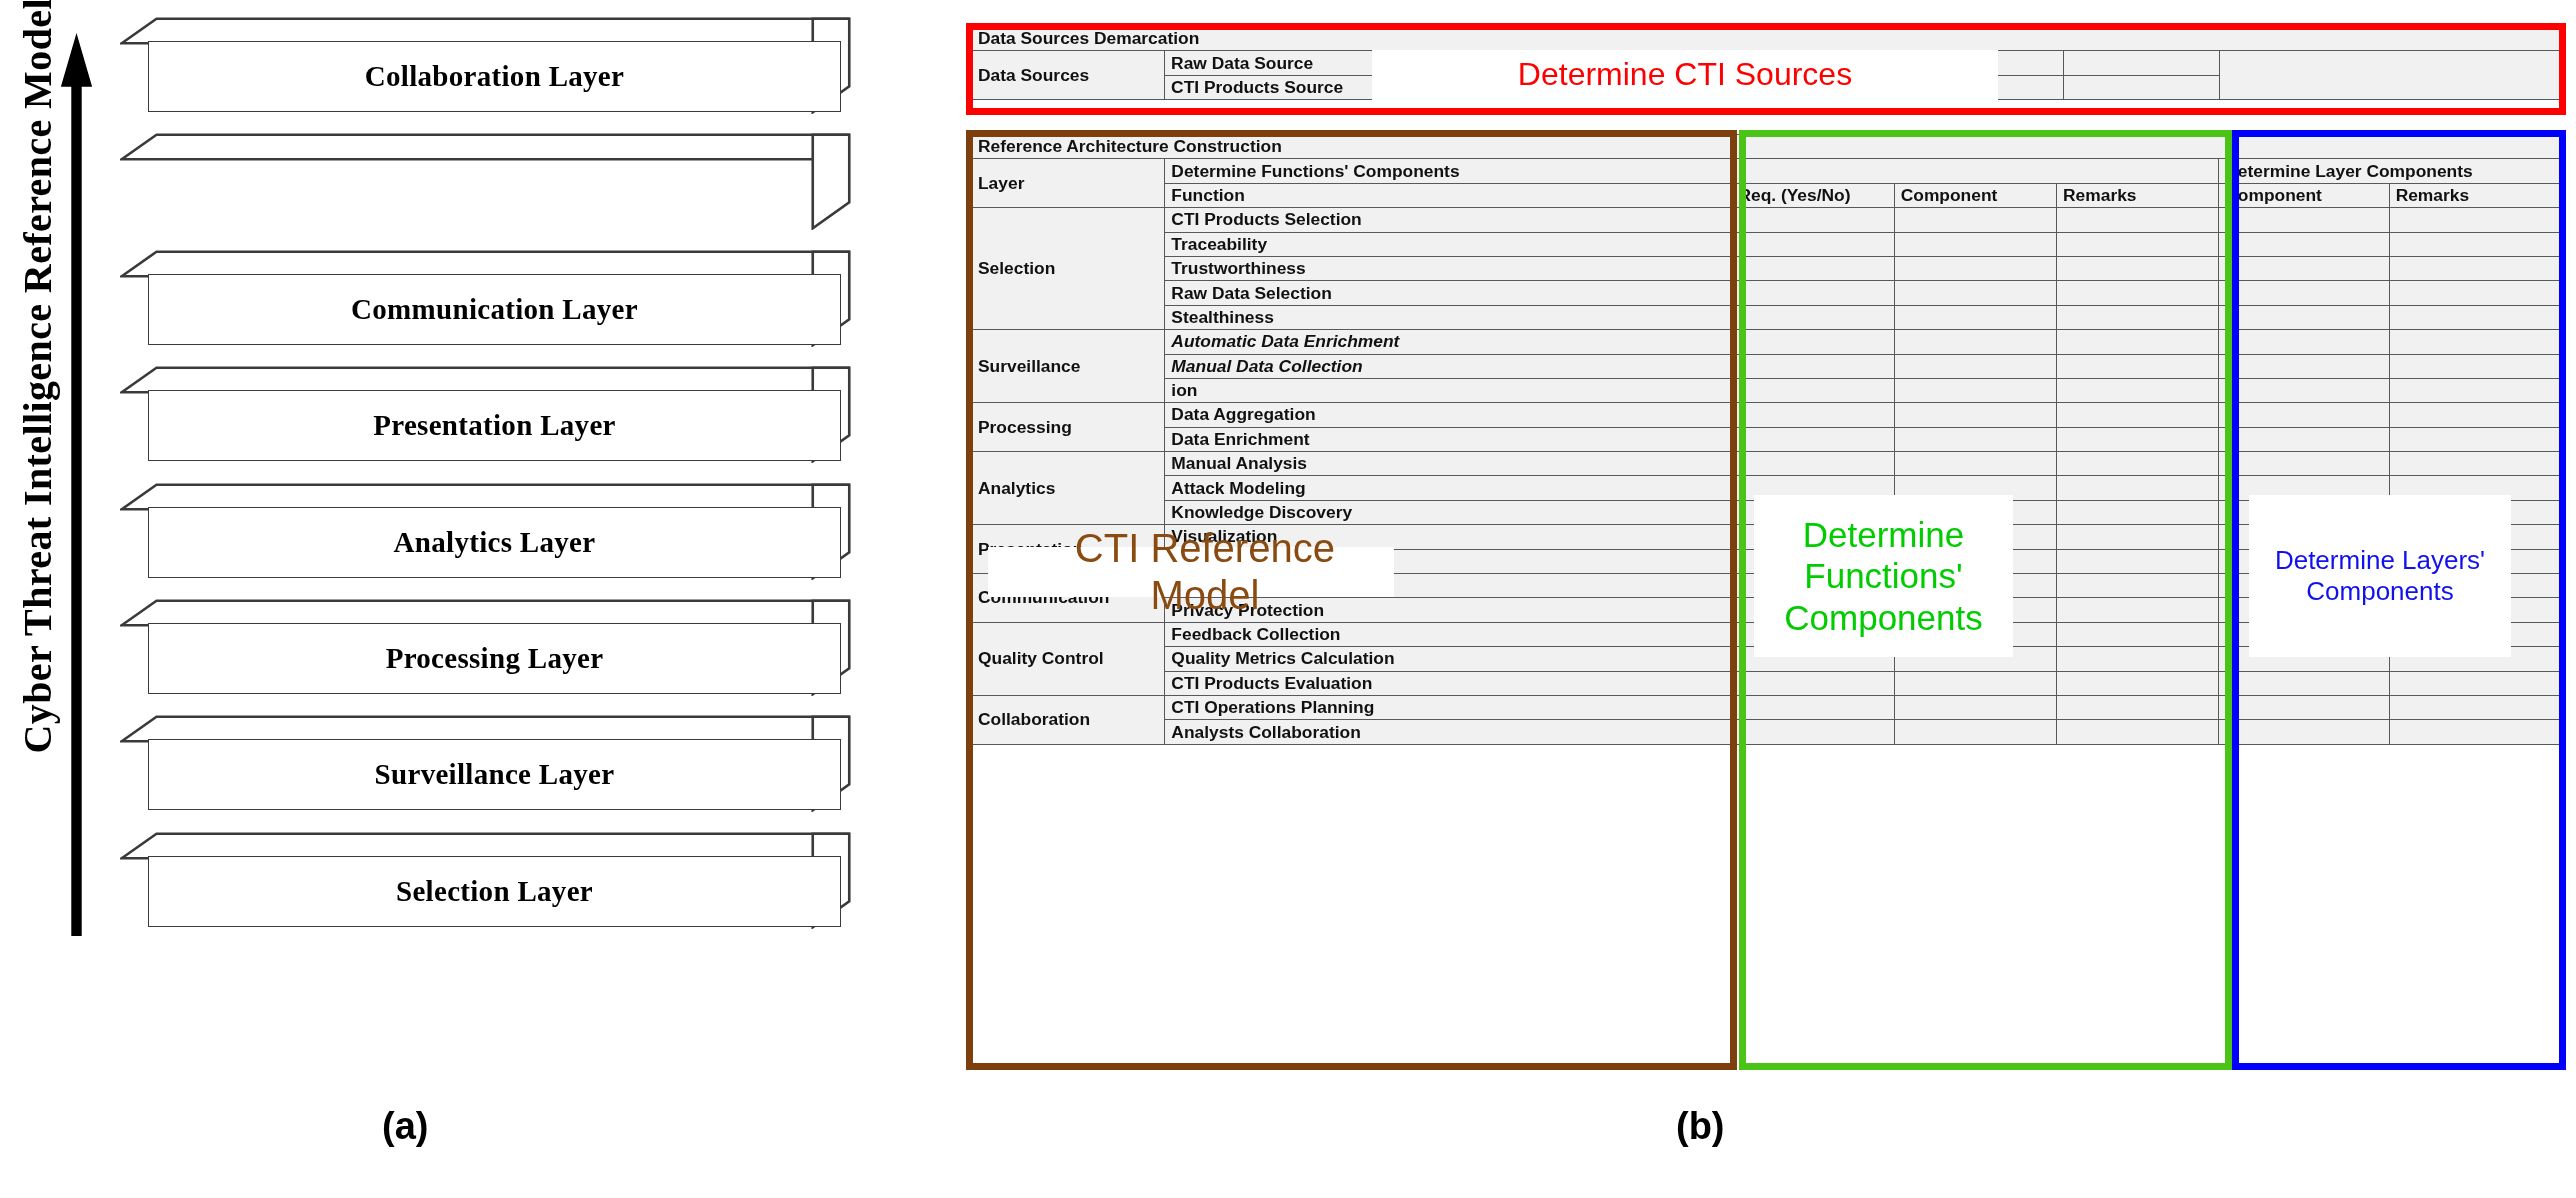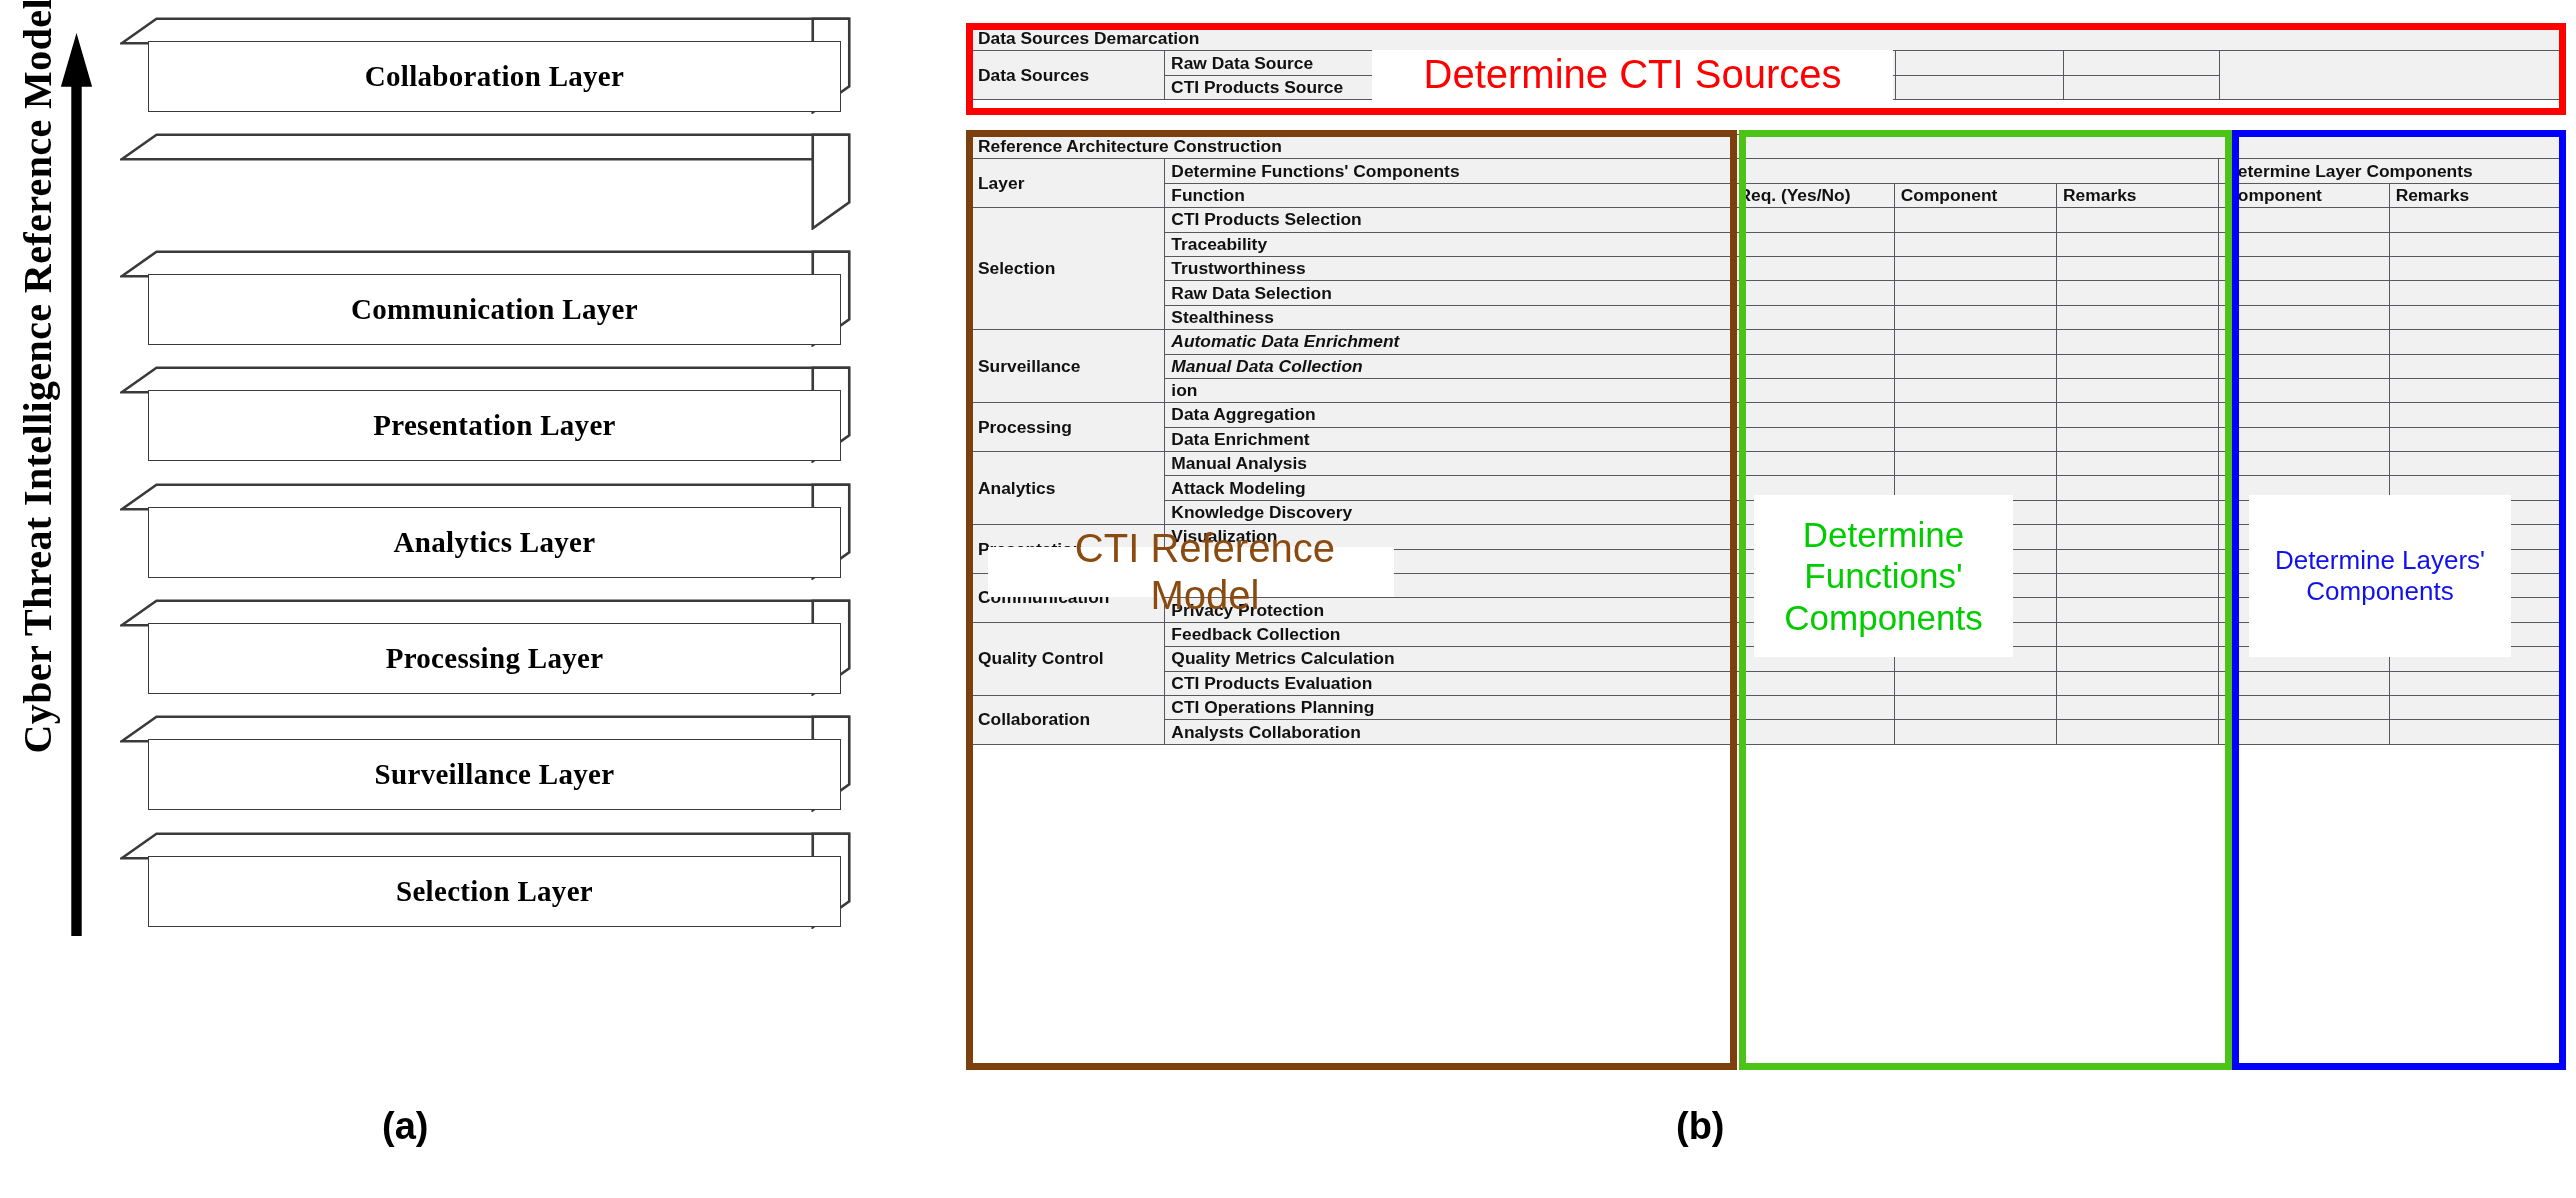--- a/index.html
+++ b/index.html
@@ -63,22 +63,22 @@
   
   .hl{position:absolute;box-sizing:border-box;pointer-events:none;}
   #hl-red{left:-5.2px;top:-3.5px;width:1600px;height:92px;border:7.8px solid #ff0000;}
   #hl-brown{left:-5.2px;top:104px;width:771px;height:940px;border:7.8px solid #7c3f0d;}
   #hl-green{left:768px;top:104px;width:493px;height:940px;border:7.8px solid #4cc417;}
   #hl-blue{left:1261px;top:104px;width:334px;height:940px;border:7.8px solid #0000ff;}
 
   
   .callout{position:absolute;background:#fff;text-align:center;line-height:1.18;}
   #co-red{
-    left:401px;top:24px;width:521px;height:50px;
-    color:#ff0000;font-size:40px;display:flex;align-items:center;justify-content:center;
+    left:401px;top:24px;width:626px;height:50px;
+    color:#ff0000;font-size:32px;display:flex;align-items:center;justify-content:center;
   }
   #co-brown{
     left:17.4px;top:521px;width:379px;height:50px;
     color:#8a4b10;font-size:40px;display:flex;align-items:center;justify-content:center;padding-left:27px;
   }
   #co-green{
     left:783px;top:469px;width:259px;height:162px;
     color:#00cc00;font-size:35px;
     display:flex;align-items:center;justify-content:center;
   }

